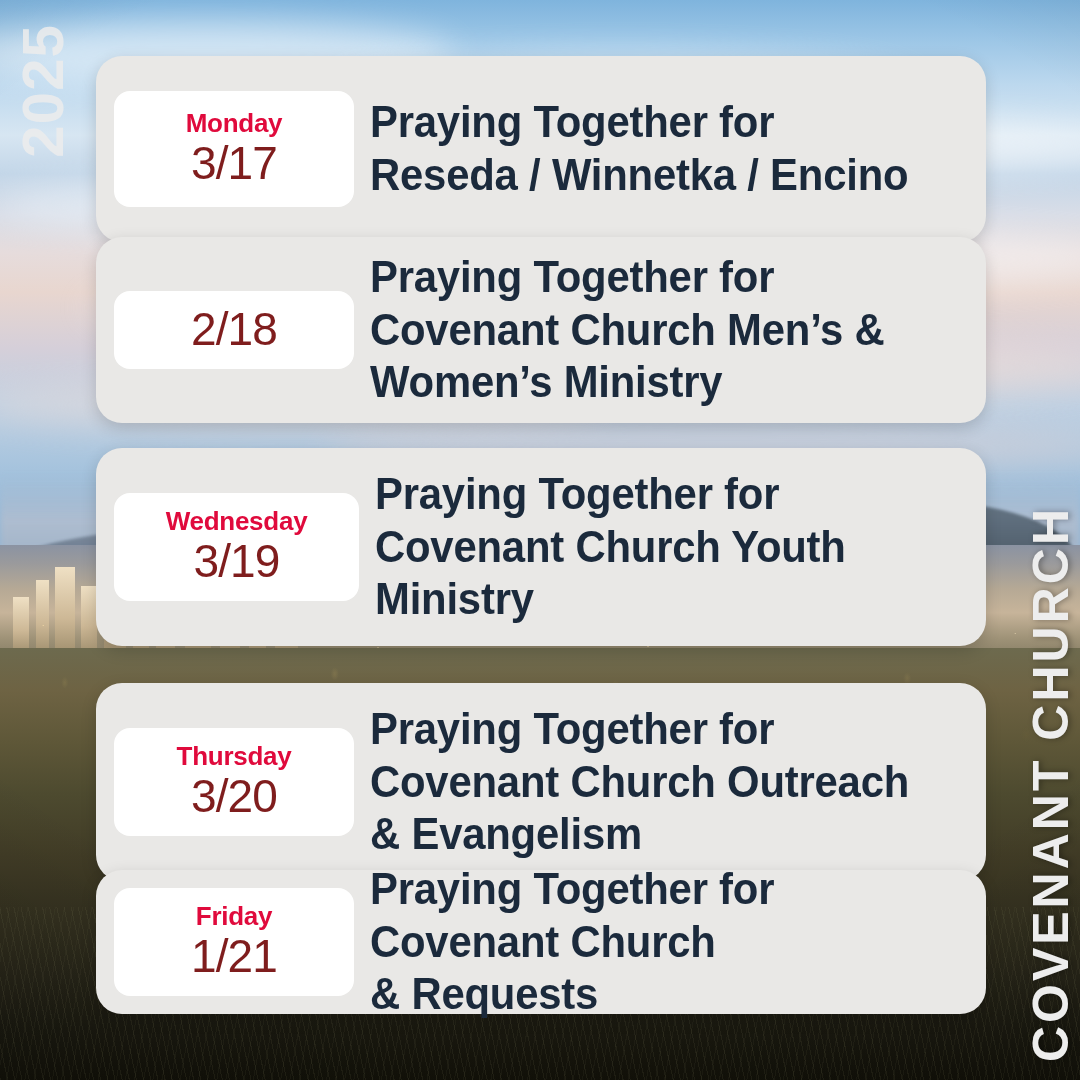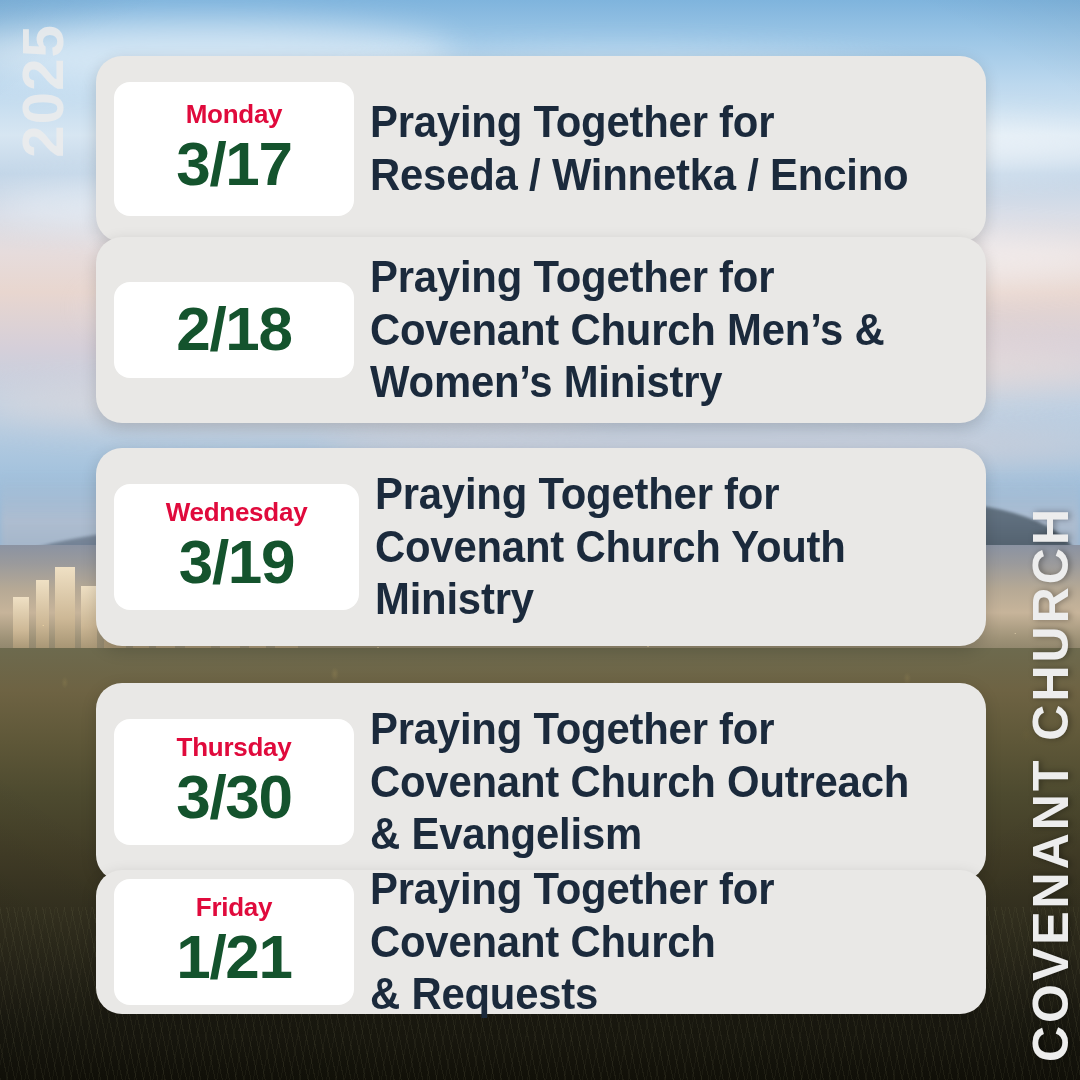--- a/index.html
+++ b/index.html
@@ -185,23 +185,23 @@
   .dayname{
     color:#e00a3c;
     font-weight:700;
     font-size:26px;
     line-height:1.1;
     letter-spacing:-.01em;
     display:block;
     margin-bottom:2px;
   }
   .datenum{
-    color:#14532d;
-    font-weight:700;
-    font-size:62px;
+    color:#7f1d1d;
+    font-weight:400;
+    font-size:46px;
     line-height:1.05;
     letter-spacing:-.02em;
     display:block;
   }
   .title{
     flex:1 1 auto;
     color:#1b2a3c;
     font-weight:700;
     font-size:45px;
     line-height:1.17;
@@ -292,21 +292,21 @@
         <span class="datenum">3/19</span>
       </div>
       <div class="title">Praying Together for
 Covenant Church Youth
 Ministry</div>
     </div>
 
     <div class="card" id="card-3">
       <div class="datebox">
         <span class="dayname">Thursday</span>
-        <span class="datenum">3/30</span>
+        <span class="datenum">3/20</span>
       </div>
       <div class="title">Praying Together for
 Covenant Church Outreach
 &amp; Evangelism</div>
     </div>
 
     <div class="card" id="card-4">
       <div class="datebox">
         <span class="dayname">Friday</span>
         <span class="datenum">1/21</span>

